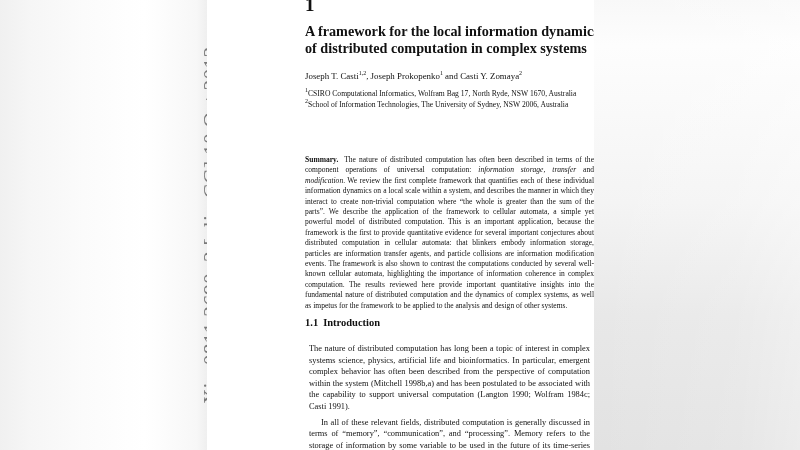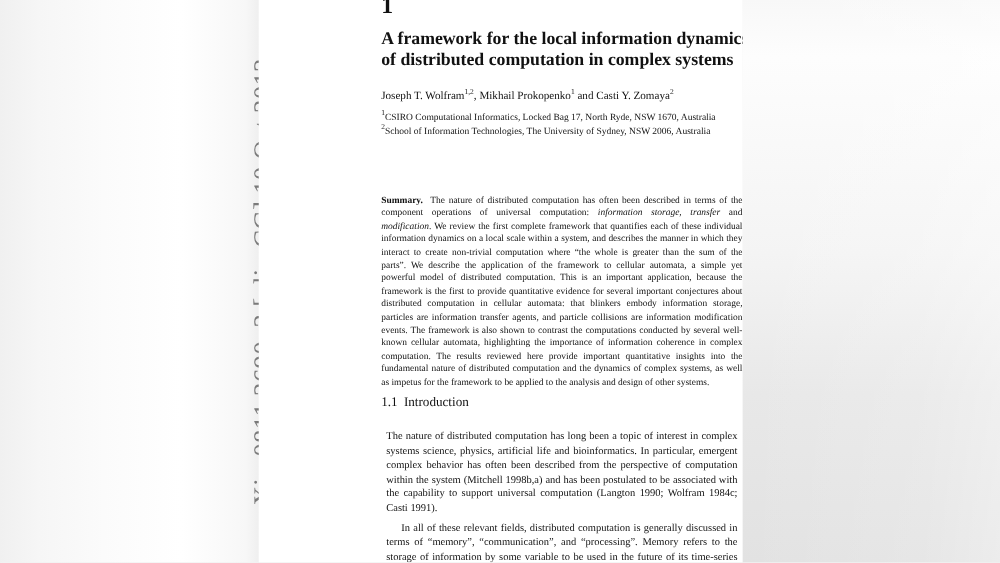--- a/index.html
+++ b/index.html
@@ -103,21 +103,21 @@
     text-align: justify;
     hyphens: manual;
   }
   .summary .label {
     font-weight: bold;
   }
   .section-head {
     position: absolute;
     left: 0;
     top: 317px;
-    font-weight: normal;
+    font-weight: bold;
     font-size: 10.5px;
     white-space: nowrap;
   }
   .section-head .num {
     margin-right: 5px;
   }
   .intro {
     position: absolute;
     left: 0;
     top: 339px;
@@ -143,25 +143,25 @@
 <div class="arxiv-stamp">arXiv:0811.2690v2  [nlin.CG]  10 Oct 2013</div>
 
 <div class="page">
   <div class="content">
 
     <div class="chapter-num">1</div>
 
     <div class="title">A framework for the local information dynamics of distributed computation in complex systems</div>
 
     <div class="authors">
-      <span>Joseph T. Wolfram</span><sup>1,2</sup><span>, </span><span>Mikhail Prokopenko</span><sup>1</sup><span> and </span><span>Casti Y. Zomaya</span><sup>2</sup>
+      <span>Joseph T. Casti</span><sup>1,2</sup><span>, </span><span>Joseph Prokopenko</span><sup>1</sup><span> and </span><span>Casti Y. Zomaya</span><sup>2</sup>
     </div>
 
     <div class="affil">
-      <div><sup>1</sup><span>CSIRO Computational Informatics, Locked Bag 17, North Ryde, NSW 1670, Australia</span></div>
+      <div><sup>1</sup><span>CSIRO Computational Informatics, Wolfram Bag 17, North Ryde, NSW 1670, Australia</span></div>
       <div><sup>2</sup><span>School of Information Technologies, The University of Sydney, NSW 2006, Australia</span></div>
     </div>
 
     <div class="summary">
       <span class="label">Summary.</span>&nbsp; <span>The nature of distributed computation has often been described in terms of the component operations of universal computation: </span><em>information storage</em><span>, </span><em>transfer</em><span> and </span><em>modification</em><span>. We review the first complete framework that quantifies each of these individual information dynamics on a local scale within a system, and describes the manner in which they interact to create non-trivial computation where “the whole is greater than the sum of the parts”. We describe the application of the framework to cellular automata, a simple yet powerful model of distributed computation. This is an important application, because the framework is the first to provide quantitative evidence for several important conjectures about distributed computation in cellular automata: that blinkers embody information storage, particles are information transfer agents, and particle collisions are information modification events. The framework is also shown to contrast the computations conducted by several well-known cellular automata, highlighting the importance of information coherence in complex computation. The results reviewed here provide important quantitative insights into the fundamental nature of distributed computation and the dynamics of complex systems, as well as impetus for the framework to be applied to the analysis and design of other systems.</span>
     </div>
 
     <div class="section-head">
       <span class="num">1.1</span><span>Introduction</span>
     </div>

